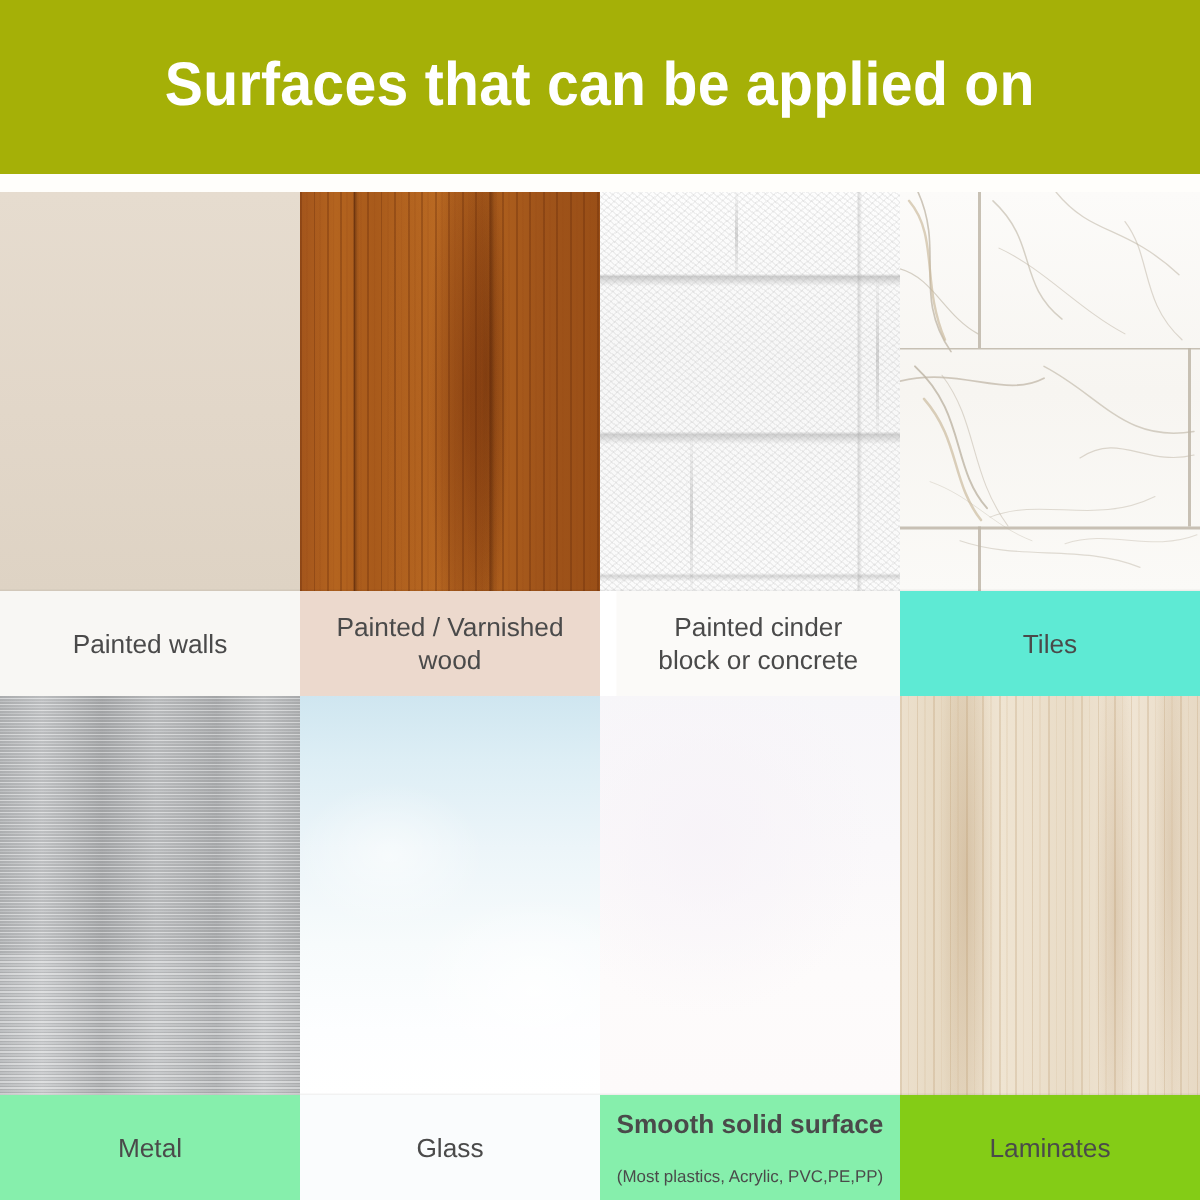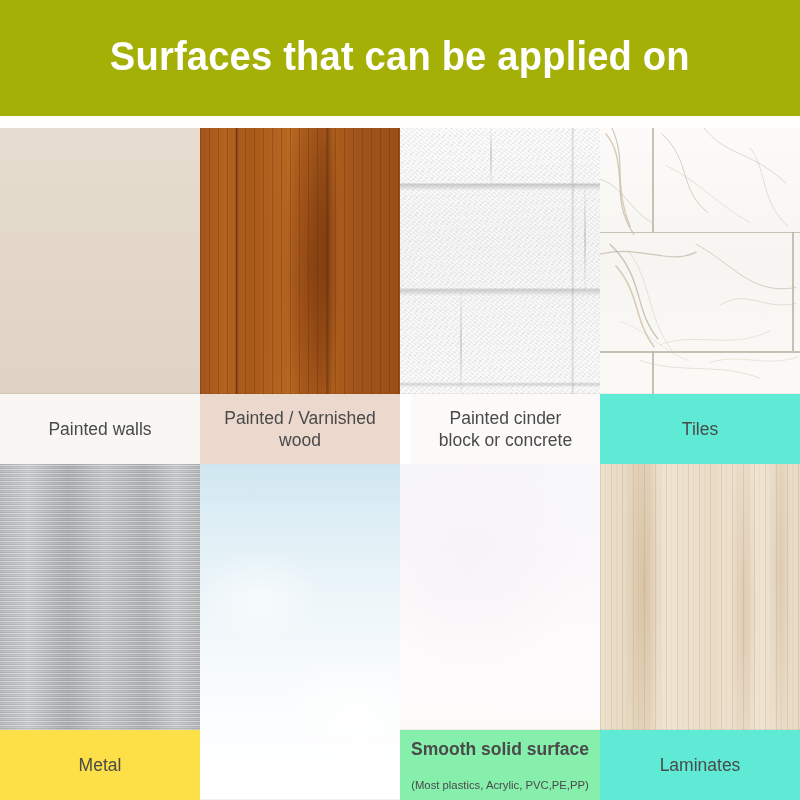--- a/index.html
+++ b/index.html
@@ -94,24 +94,24 @@
     margin-top: 18px;
     font-weight: normal;
   }
   .caption-main.bold-sub-head { font-weight: bold; font-size: 17.5px; }
 
   
   .cap-white   { background: #f8f7f4; }
   .cap-wood    { background: #ecd9cd; }
   .cap-cinder  { background: #fbfaf8; margin-left: 11px; }
   .cap-tiles   { background: #5eead4; }
-  .cap-metal   { background: #fde047; text-align: right; }
+  .cap-metal   { background: #86efac; text-align: right; }
   .cap-glass   { background: #fafcfd; }
   .cap-solid   { background: #86efac; }
-  .cap-lam     { background: #5eead4; }
+  .cap-lam     { background: #84cc16; }
 
   
 
   
   .sw-painted {
     background:
       linear-gradient(180deg, #e6dccf 0%, #e2d7c9 55%, #ded3c4 100%);
   }
 
   
@@ -320,20 +320,23 @@
       </div>
       <div class="caption cap-metal">
         <div class="caption-main">Metal</div>
       </div>
     </div>
 
     <div class="cell">
       <div class="swatch sw-glass">
         <div class="sep"></div>
       </div>
+      <div class="caption cap-glass">
+        <div class="caption-main">Glass</div>
+      </div>
     </div>
 
     <div class="cell">
       <div class="swatch sw-solid">
         <div class="sep"></div>
       </div>
       <div class="caption cap-solid">
         <div class="caption-main bold-sub-head">Smooth solid surface</div>
         <div class="caption-sub">(Most plastics, Acrylic, PVC,PE,PP)</div>
       </div>

